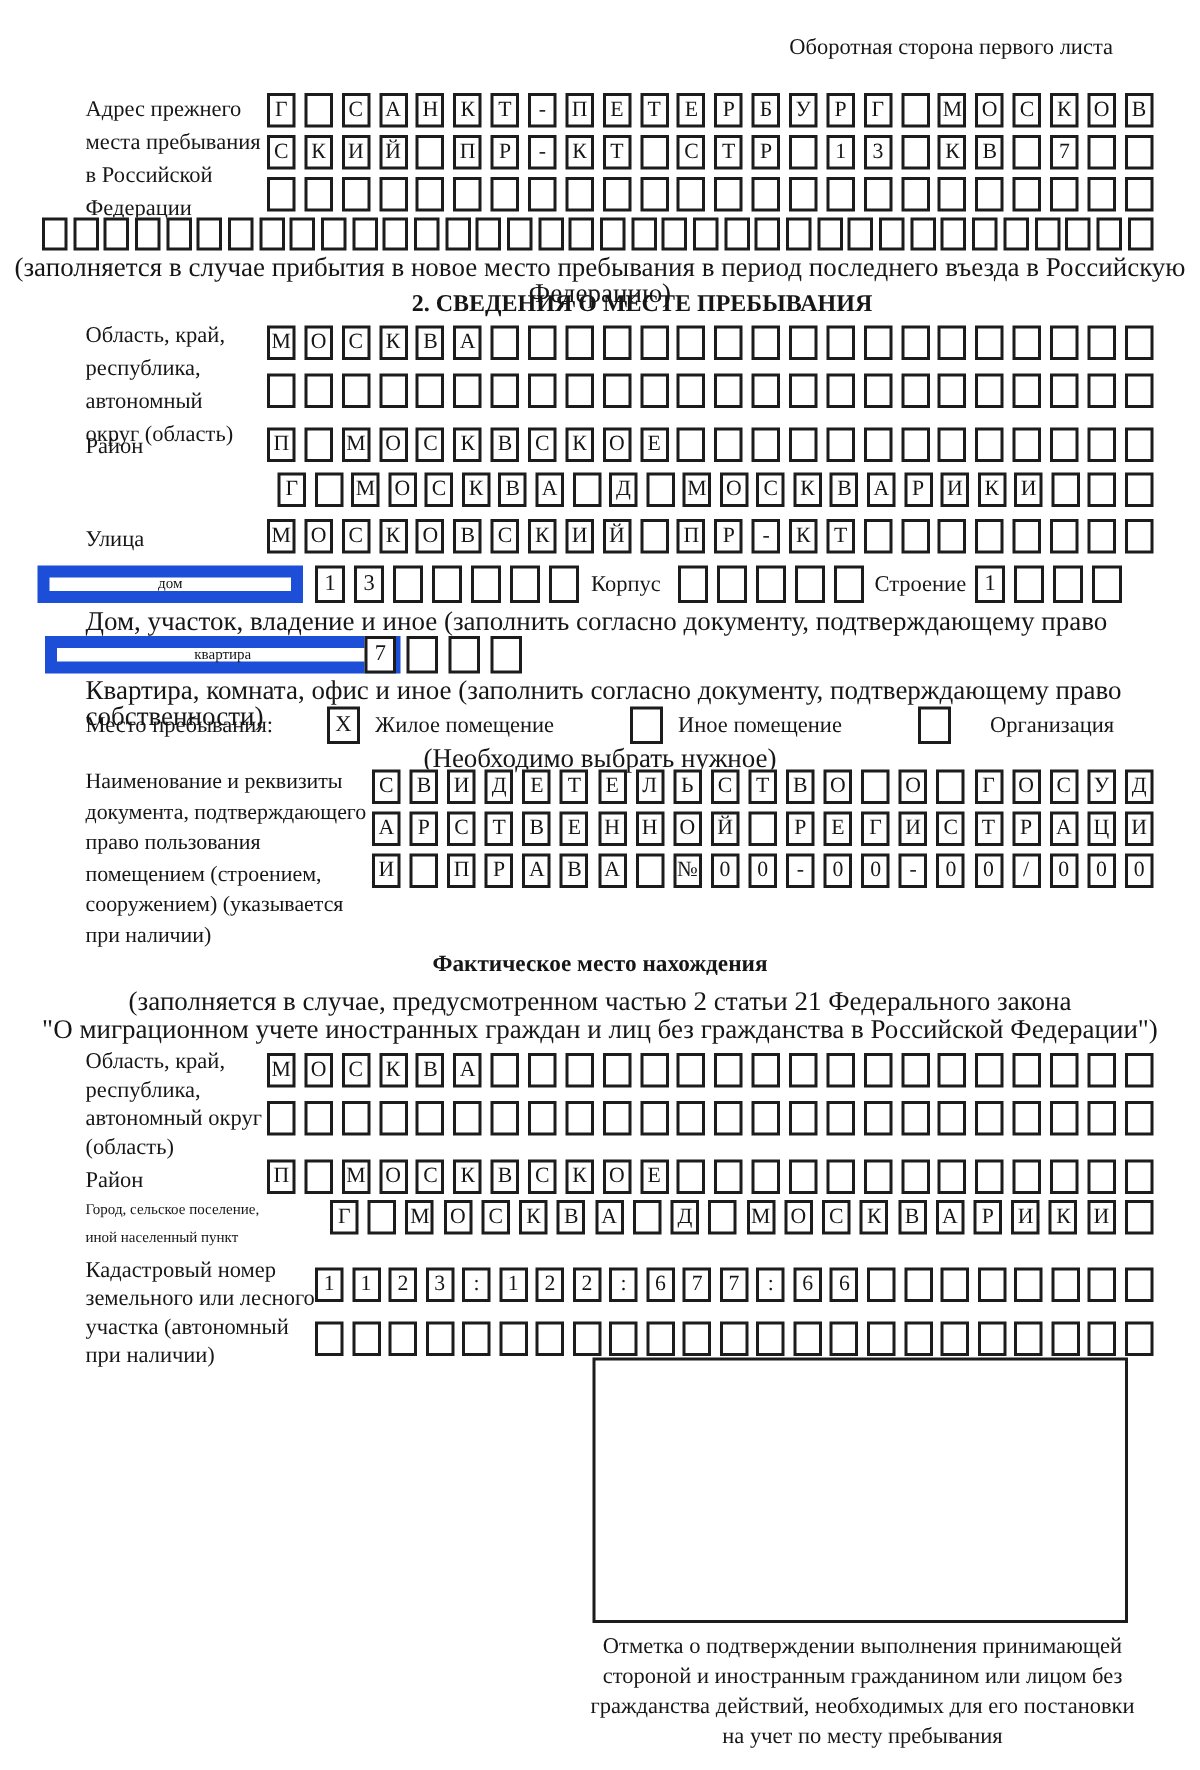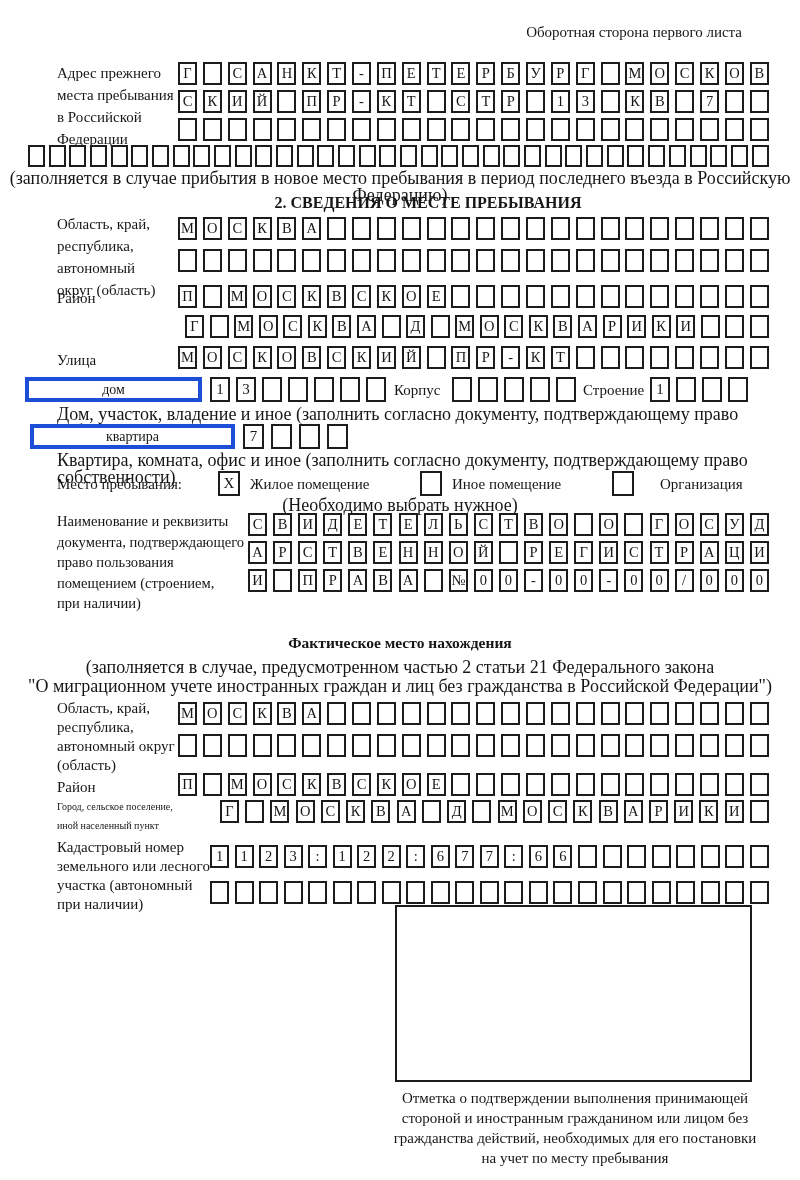--- a/index.html
+++ b/index.html
@@ -22,22 +22,22 @@
     display:flex;align-items:center;justify-content:center;
     font-size:14.5px;line-height:1;background:#fff;
   }
   .cellrow.tiny .cell{flex-basis:17px;height:22px;}
   .cellrow.big .cell{flex-basis:20px;height:25px;font-size:15px;}
   .cellrow.apt .cell{flex-basis:21px;height:25px;font-size:15px;}
   .note{position:absolute;font-size:18px;line-height:17px;}
   .center{left:0;width:800px;text-align:center;}
   .sec-title{position:absolute;left:0;width:800px;text-align:center;font-weight:bold;font-size:16px;}
   .widebox{
-    position:absolute;height:25px;border:4px solid #1d4ed8;box-sizing:border-box;
-    display:flex;align-items:center;justify-content:center;font-size:14px;background:#fff;
+    position:absolute;height:25px;border:8px solid #1d4ed8;box-sizing:border-box;
+    display:flex;align-items:center;justify-content:center;font-size:10px;background:#fff;
   }
   .checkbox{
     position:absolute;width:22px;height:25px;border:2px solid #1c1c1c;box-sizing:border-box;
     display:flex;align-items:center;justify-content:center;font-size:15px;background:#fff;
   }
   .stamp{position:absolute;border:2px solid #1c1c1c;box-sizing:border-box;background:#fff;}
   .caption{position:absolute;left:373px;top:1088px;width:404px;text-align:center;}
   .caption div{font-size:15px;line-height:20px;}
 </style>
 </head>
@@ -335,21 +335,21 @@
     </div>
   <div class="abs lab" style="left:583px;top:379px;">Строение</div>
   <div class="cellrow big" style="left:650px;top:377px;width:98px;">
       <span class="cell">1</span>
       <span class="cell"></span>
       <span class="cell"></span>
       <span class="cell"></span>
     </div>
   <div class="note" style="left:57px;top:406px;">Дом, участок, владение и иное (заполнить согласно документу, подтверждающему право собственности)</div>
 
-  <div class="widebox" style="left:30px;top:424px;width:205px;">квартира</div>
+  <div class="widebox" style="left:30px;top:424px;width:237px;">квартира</div>
   <div class="cellrow apt" style="left:243px;top:424px;width:105px;">
       <span class="cell">7</span>
       <span class="cell"></span>
       <span class="cell"></span>
       <span class="cell"></span>
     </div>
   <div class="note" style="left:57px;top:452px;">Квартира, комната, офис и иное (заполнить согласно документу, подтверждающему право собственности)</div>
 
   <div class="abs lab" style="left:57px;top:473px;">Место пребывания:</div>
   <div class="checkbox" style="left:218px;top:471px;">X</div>
@@ -358,20 +358,21 @@
   <div class="abs lab" style="left:452px;top:473px;">Иное помещение</div>
   <div class="checkbox" style="left:612px;top:471px;"></div>
   <div class="abs lab" style="left:660px;top:473px;">Организация</div>
   <div class="note" style="left:200px;top:497px;width:400px;text-align:center;">(Необходимо выбрать нужное)</div>
 
   <div class="abs labelcol doc" style="left:57px;top:511px;">
     <div>Наименование и реквизиты</div>
     <div>документа, подтверждающего</div>
     <div>право пользования</div>
     <div>помещением (строением,</div>
+    <div>сооружением) (указывается</div>
     <div>при наличии)</div>
   </div>
   <div class="cellrow" style="left:248px;top:513px;width:521px;">
       <span class="cell">С</span>
       <span class="cell">В</span>
       <span class="cell">И</span>
       <span class="cell">Д</span>
       <span class="cell">Е</span>
       <span class="cell">Т</span>
       <span class="cell">Е</span>

